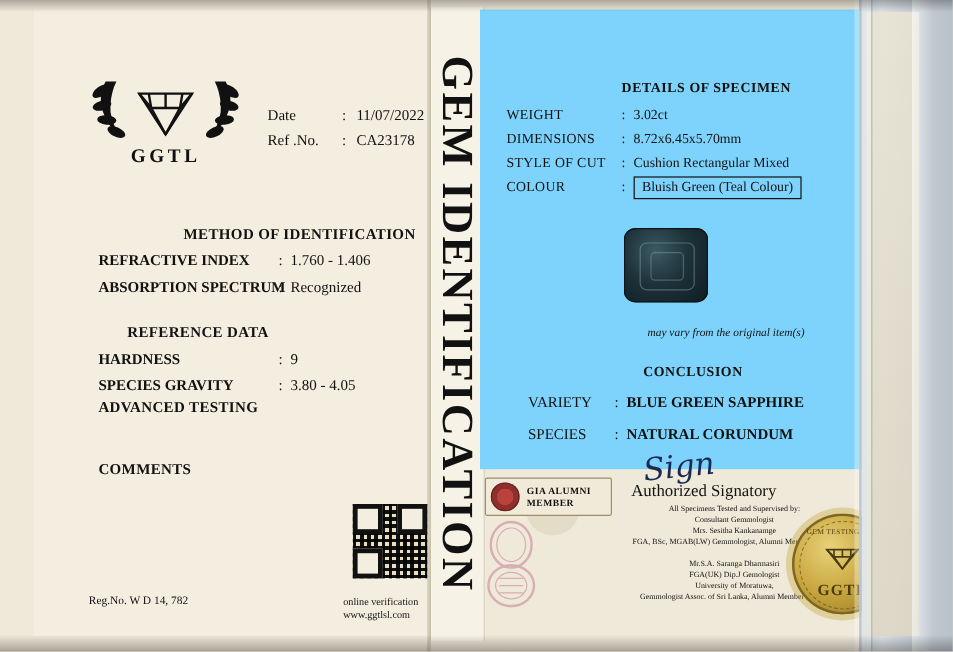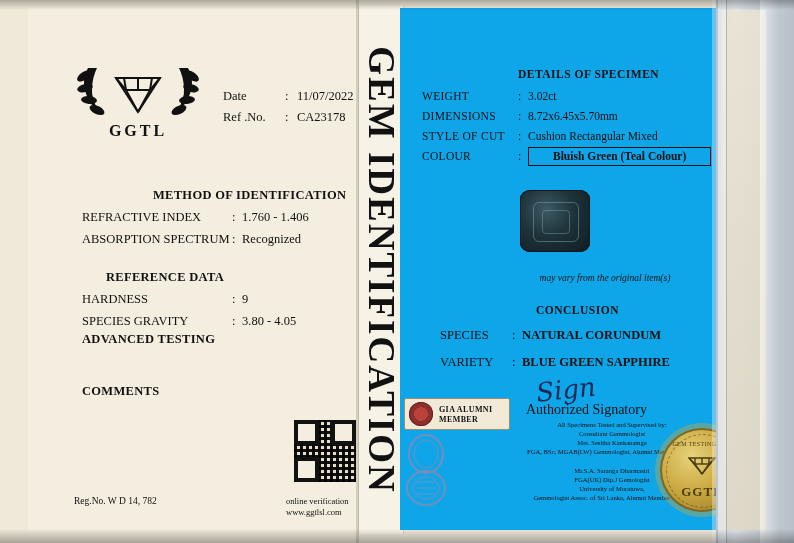--- a/index.html
+++ b/index.html
@@ -24,22 +24,22 @@
       radial-gradient(circle at 22% 62%, rgba(210,200,170,.45) 0 24px, transparent 25px),
       radial-gradient(circle at 58% 78%, rgba(210,200,170,.40) 0 22px, transparent 23px),
       radial-gradient(circle at 88% 60%, rgba(210,200,170,.40) 0 22px, transparent 23px);
     pointer-events:none;
   }
   .page-left{
     position:absolute;left:28px;top:8px;width:330px;height:522px;
     background:#f3eedf;
   }
   .page-right{
-    position:absolute;left:400px;top:8px;width:320px;height:522px;
-    background:#0ea5e9;
+    position:absolute;left:400px;top:8px;width:320px;height:383px;
+    background:#7dd3fc;
   }
   .spine{
     position:absolute;left:358px;top:6px;width:44px;height:528px;
     background:#f6f2e6;
     border-left:1px solid #d9d2bd;border-right:1px solid #d9d2bd;
   }
   .spine-title{
     position:absolute;left:50%;top:50%;
     transform:translate(-50%,-50%) rotate(90deg);
     white-space:nowrap;
@@ -76,21 +76,21 @@
   .date-block{position:absolute;left:195px;top:78px;font-size:12.5px;color:#111;line-height:21px;}
   .date-block .k{display:inline-block;width:62px;}
   .date-block .c{display:inline-block;width:12px;}
 
   .sec-title{
     font-size:12.5px;font-weight:700;color:#111;letter-spacing:.3px;
   }
   .method-title{position:absolute;left:125px;top:180px;}
   .rows{position:absolute;font-size:12.5px;color:#111;}
   .row{height:22px;line-height:22px;white-space:nowrap;}
-  .row .k{display:inline-block;width:150px;}
+  .row .k{display:inline-block;width:150px;font-weight:bold;}
   .row .c{display:inline-block;width:10px;}
   .row .v{display:inline-block;}
 
   .refdata-title{position:absolute;left:54px;top:262px;margin-left:24px;}
   .adv{position:absolute;left:54px;top:324px;}
   .comments{position:absolute;left:54px;top:376px;}
 
   .qr{
     position:absolute;left:266px;top:412px;width:62px;height:62px;
     background:
@@ -107,21 +107,21 @@
   .regno{position:absolute;left:46px;top:488px;font-size:9.5px;color:#111;}
   .online{position:absolute;left:258px;top:488px;font-size:8.5px;color:#111;line-height:11px;text-align:left;}
 
   
   .details-title{position:absolute;left:518px;top:68px;font-size:11.5px;font-weight:700;letter-spacing:.5px;color:#111;}
   .spec-rows{position:absolute;left:422px;top:86px;font-size:11.5px;color:#111;}
   .spec-row{height:20px;line-height:20px;white-space:nowrap;}
   .spec-row .k{display:inline-block;width:96px;letter-spacing:.3px;}
   .spec-row .c{display:inline-block;width:10px;}
   .spec-row .v{display:inline-block;}
-  .colour-box{border:1px solid #111;padding:1px 24px;display:inline-block;line-height:15px;font-weight:bold;}
+  .colour-box{border:1px solid #111;padding:1px 6px;display:inline-block;line-height:15px;}
 
   .gem-photo{
     position:absolute;left:520px;top:190px;width:70px;height:62px;
     background:radial-gradient(ellipse at 38% 32%, #3d5a63 0%, #1d3239 45%, #101c22 100%);
     border-radius:10px/9px;
     box-shadow:0 0 0 1px #0b1418 inset;
   }
   .gem-facet{position:absolute;left:13px;top:12px;width:44px;height:38px;border:1px solid rgba(140,175,185,.45);border-radius:6px;}
   .gem-facet2{position:absolute;left:22px;top:20px;width:26px;height:22px;border:1px solid rgba(150,190,200,.35);border-radius:4px;}
 
@@ -293,24 +293,24 @@
   </div>
 
   <div class="disclaimer">
     <div>may vary from the original item(s)</div>
   </div>
 
   <div class="conclusion-title">CONCLUSION</div>
 
   <div class="concl-rows">
     <div class="concl-row">
+      <span class="k">VARIETY</span><span class="c">:</span><span class="v">BLUE GREEN SAPPHIRE</span>
+    </div>
+    <div class="concl-row">
       <span class="k">SPECIES</span><span class="c">:</span><span class="v">NATURAL CORUNDUM</span>
-    </div>
-    <div class="concl-row">
-      <span class="k">VARIETY</span><span class="c">:</span><span class="v">BLUE GREEN SAPPHIRE</span>
     </div>
   </div>
 
   <div class="signature">Sign</div>
   <div class="sigline">Authorized Signatory</div>
   <div class="cred" style="white-space:pre-line;">All Specimens Tested and Supervised by:
 Consultant Gemmologist
 Mrs. Sesitha Kankanamge
 FGA, BSc, MGAB(LW) Gemmologist, Alumni Member of GIA</div>
   <div class="cred2" style="white-space:pre-line;">Mr.S.A. Saranga Dharmasiri

